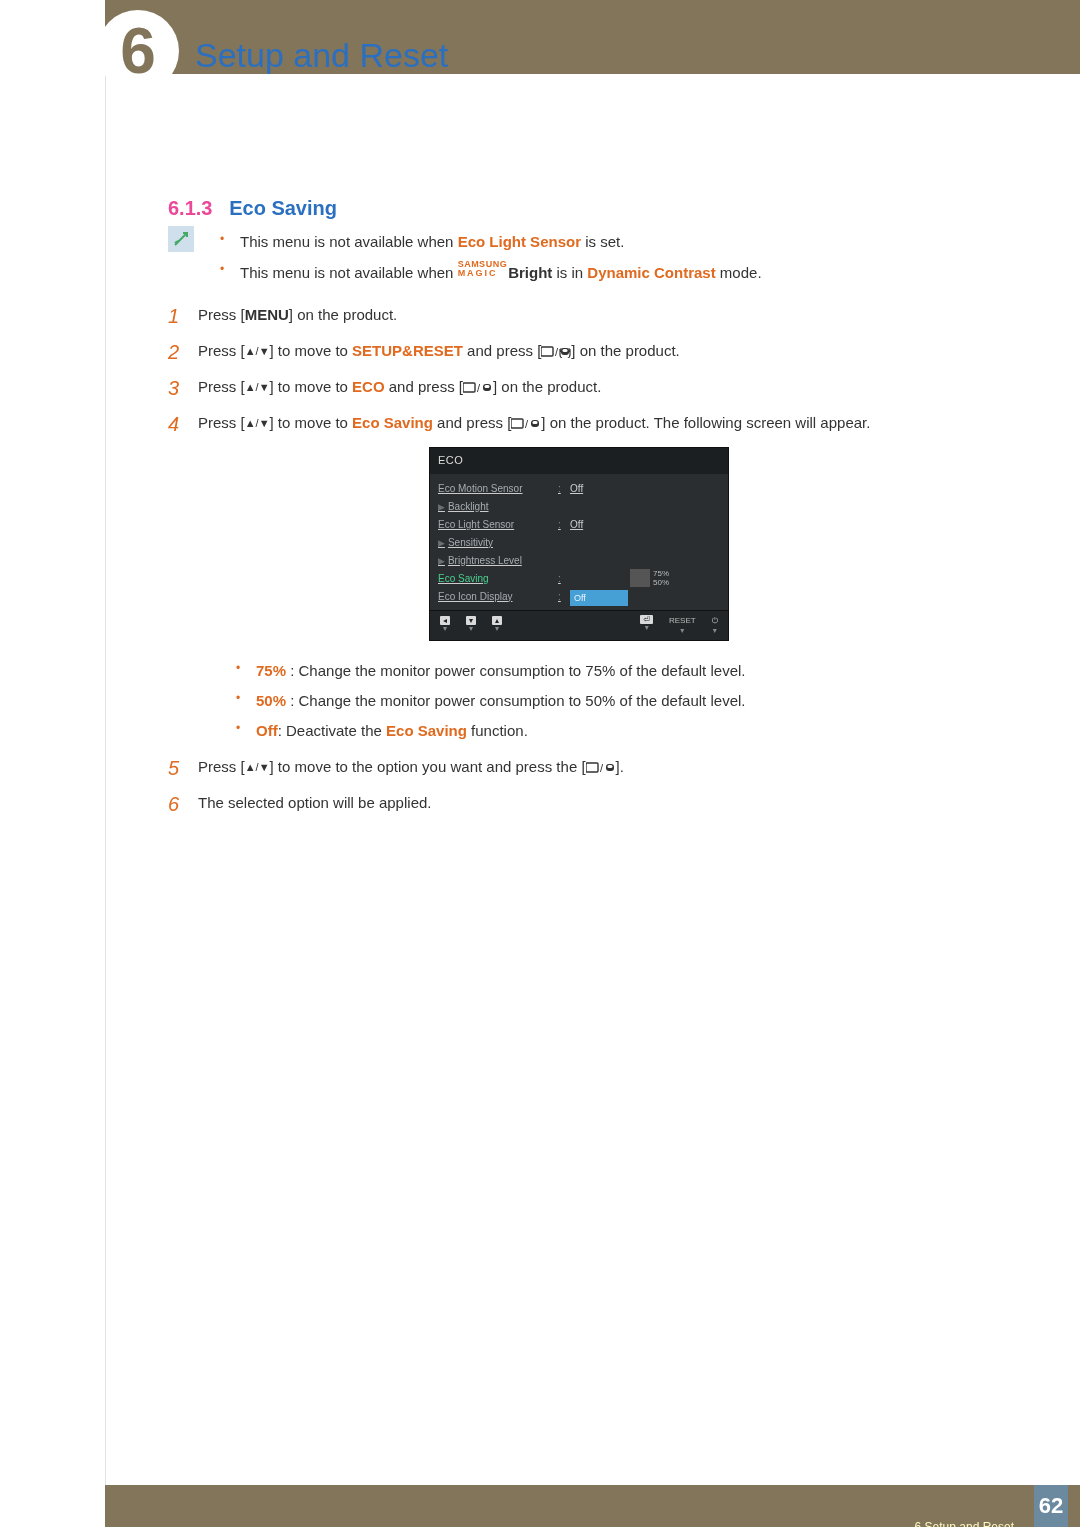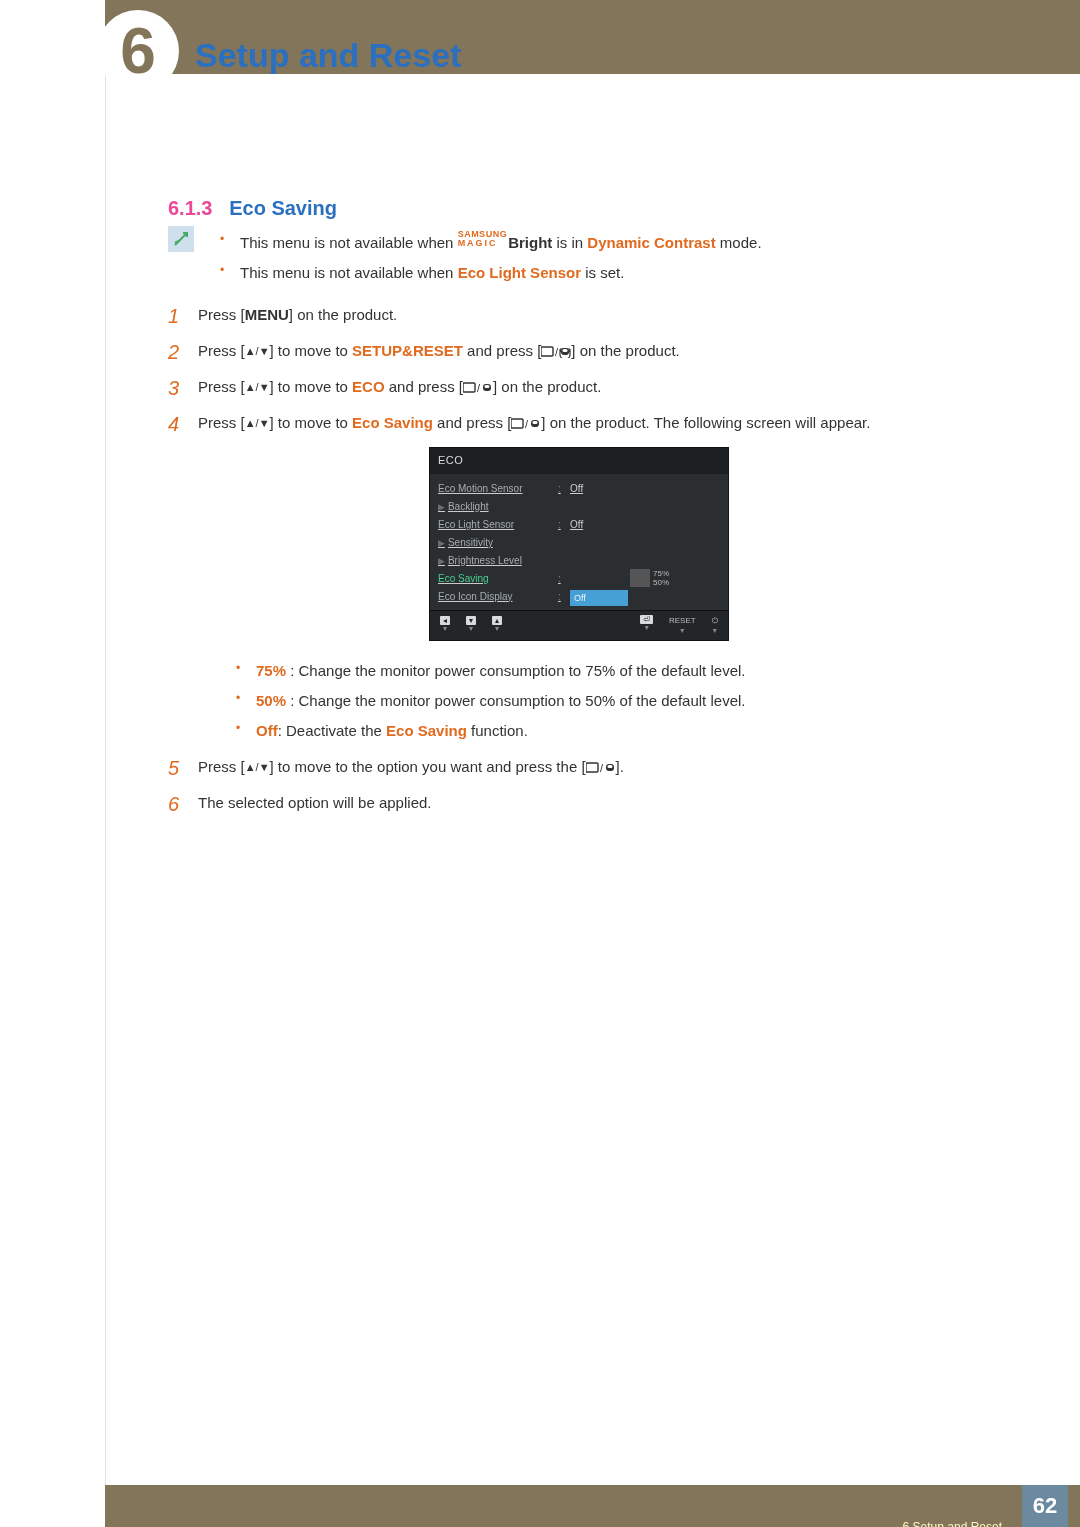--- a/index.html
+++ b/index.html
@@ -33,21 +33,21 @@
     font-weight: bold;
     line-height: 82px;
     text-align: center;
   }
   .chapter-title {
     position: absolute;
     top: 36px;
     left: 195px;
     color: #2b6fc1;
     font-size: 34px;
-    font-weight: bold;
+    font-weight: normal;
   }
   .content {
     margin: 100px 120px 0 168px;
     line-height: 1.6;
   }
   .sec-number {
     color: #ec4899;
     font-size: 20px;
     font-weight: bold;
   }
@@ -165,21 +165,21 @@
   }
   .foot-olive {
     position:absolute; left:105px; right:0; top:0; bottom:0;
     background:#827559;
     display:flex; justify-content:flex-end; align-items:center;
     padding-right: 12px; gap: 14px;
   }
   .foot-chapter { color:#fef9c3; font-size:12px;margin-top:41px; }
   .foot-page {
     background:#6b8aa0; color:#fff; font-size:22px; font-weight:bold;
-    width:46px; height:42px; display:flex; align-items:center; justify-content:center;
+    width:34px; height:42px; display:flex; align-items:center; justify-content:center;
     margin-left:6px;
   }
   .sidebar-line {
     position: fixed; top:0; bottom:0; left:105px; width:1px; background:#e1e1e1;
     z-index:-1;
   }
 </style>
 </head>
 <body>
 
@@ -201,24 +201,24 @@
 
 
   <div class="note-row">
     <div class="note-icon">
       <svg width="16" height="16" viewBox="0 0 16 16" fill="none" stroke="#4f7a52" stroke-width="2">
         <path d="M2 14 L14 2 M10 2 l4 0 l0 4 M2 12 c3 -2 5 -2 7 -5"></path>
       </svg>
     </div>
     <ul class="bullets">
       <li>
-        <span>This menu is not available when </span><span class="magic-logo"><span>SAMSUNG</span><span class="mg">MAGIC</span></span><span class="bold">Bright</span><span> is in </span><span class="orange">Dynamic Contrast</span><span> mode.</span>
+        <span>This menu is not available when </span><span class="orange">Eco Light Sensor</span><span> is set.</span>
       </li>
       <li>
-        <span>This menu is not available when </span><span class="orange">Eco Light Sensor</span><span> is set.</span>
+        <span>This menu is not available when </span><span class="magic-logo"><span>SAMSUNG</span><span class="mg">MAGIC</span></span><span class="bold">Bright</span><span> is in </span><span class="orange">Dynamic Contrast</span><span> mode.</span>
       </li>
     </ul>
   </div>
 
 
   <ol class="steps">
     <li>
       <span class="step-n">1</span>
       <span>Press [</span><span class="menu-chip">MENU</span><span>] on the product.</span>
     </li>

